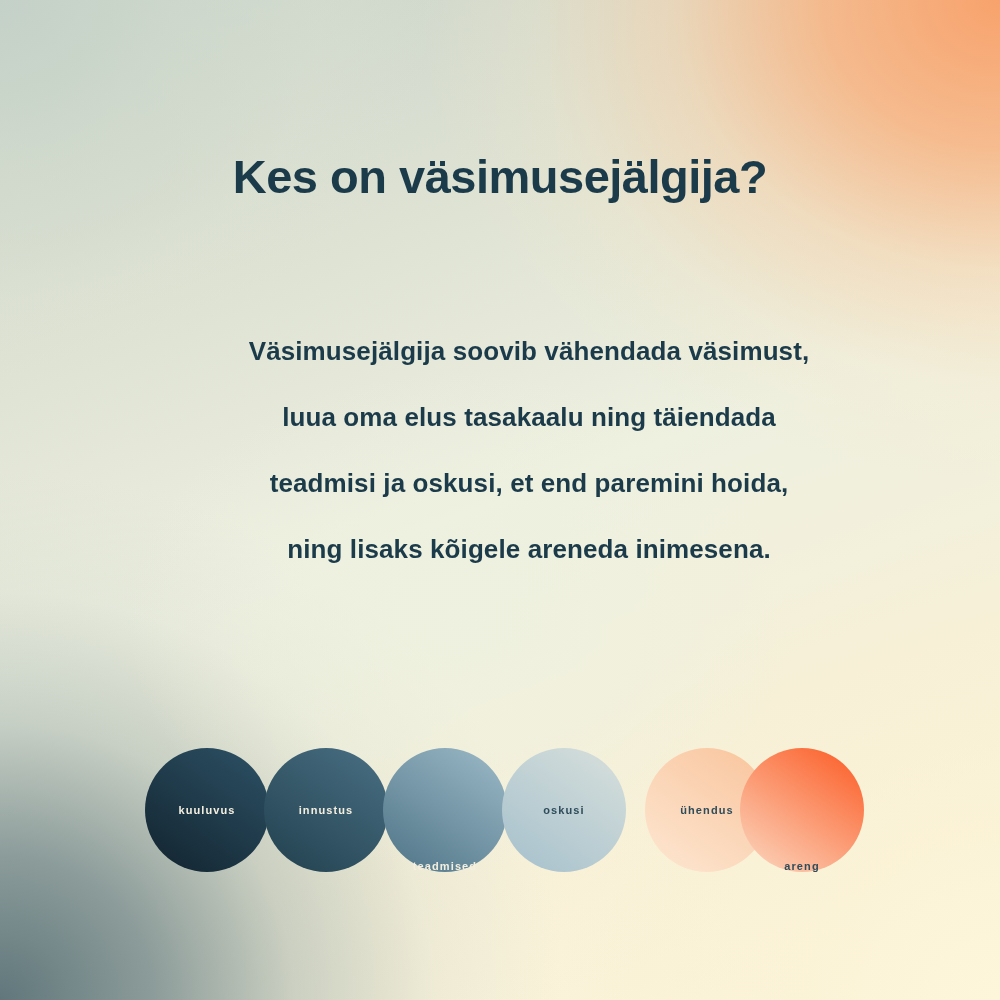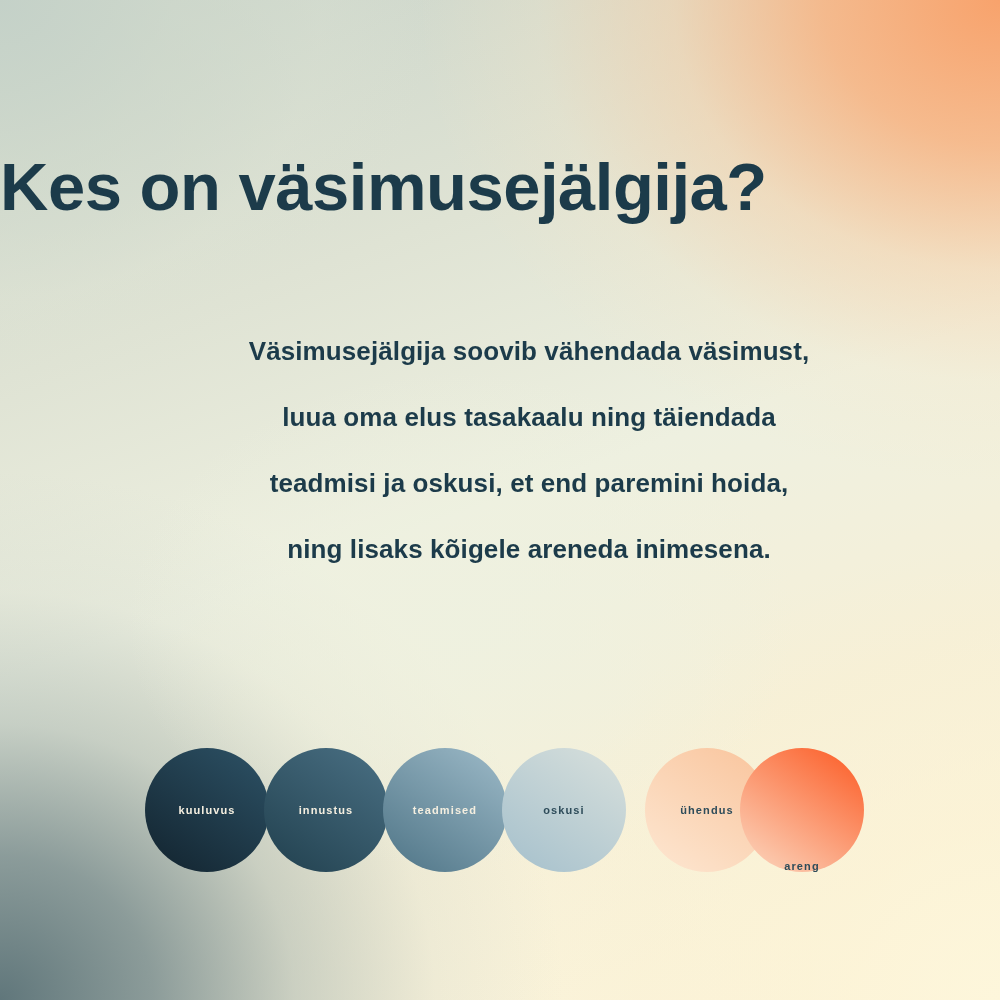--- a/index.html
+++ b/index.html
@@ -85,21 +85,22 @@
     z-index: 5;
     width: 1000px;
     height: 1000px;
   }
 
   .title {
     position: absolute;
     left: 0;
     top: 152px;
     width: 1000px;
-    font-size: 67px;
+    text-align: center;
+    font-size: 47px;
     font-weight: bold;
     letter-spacing: -0.5px;
     color: #1c3b4a;
     line-height: 1.05;
     white-space: nowrap;
   }
 
   .body-block {
     position: absolute;
     left: 0;
@@ -167,21 +168,21 @@
       <div class="body-line">ning lisaks kõigele areneda inimesena.</div>
     </div>
 
     <div class="circles-row">
       <div class="circle" style="left: 0px; z-index: 10; background: linear-gradient(215deg, rgb(45, 82, 102) 0%, rgb(18, 35, 46) 100%);">
         <span class="circle-label" style="color: rgb(245, 239, 224);">kuuluvus</span>
       </div>
       <div class="circle" style="left: 119px; z-index: 11; background: linear-gradient(215deg, rgb(74, 112, 132) 0%, rgb(33, 64, 78) 100%);">
         <span class="circle-label" style="color: rgb(245, 239, 224);">innustus</span>
       </div>
-      <div class="circle" style="left: 238px; z-index: 12; background: linear-gradient(215deg, rgb(157, 186, 200) 0%, rgb(78, 116, 134) 100%);">
+      <div class="circle" style="left: 238px; z-index: 12; background: linear-gradient(215deg, rgb(157, 186, 200) 0%, rgb(78, 116, 134) 100%); align-items: flex-end;">
         <span class="circle-label" style="color: rgb(245, 239, 224);">teadmised</span>
       </div>
       <div class="circle" style="left: 357px; z-index: 13; background: linear-gradient(215deg, rgb(216, 224, 220) 0%, rgb(165, 192, 204) 100%);">
         <span class="circle-label" style="color: rgb(46, 76, 90);">oskusi</span>
       </div>
       <div class="circle" style="left: 500px; z-index: 14; background: linear-gradient(215deg, rgb(249, 196, 156) 0%, rgb(253, 231, 210) 100%);">
         <span class="circle-label" style="color: rgb(46, 76, 90);">ühendus</span>
       </div>
       <div class="circle" style="left: 595px; z-index: 15; background: linear-gradient(215deg, rgb(252, 89, 34) 0%, rgb(251, 217, 194) 100%); align-items: flex-end;">
         <span class="circle-label" style="color: rgb(46, 76, 90);">areng</span>

